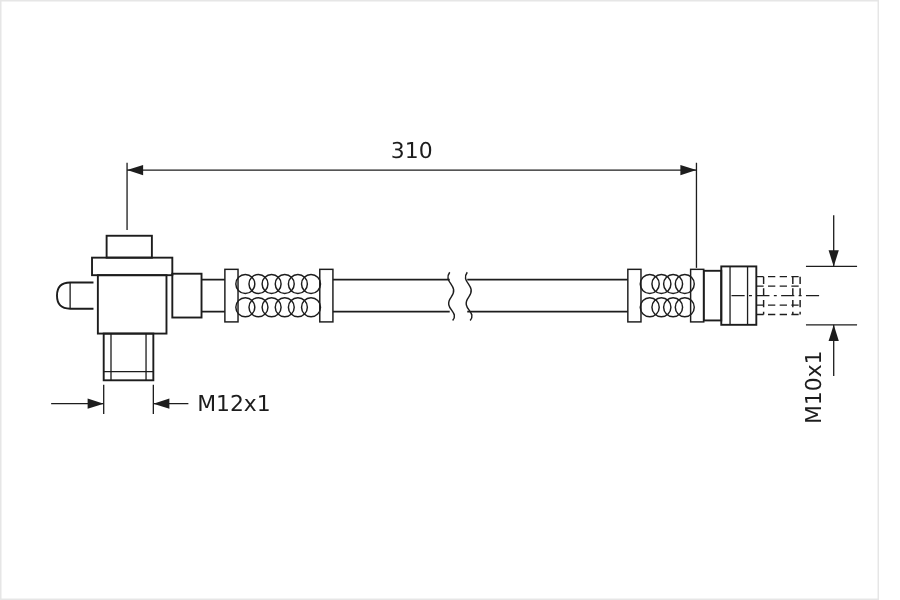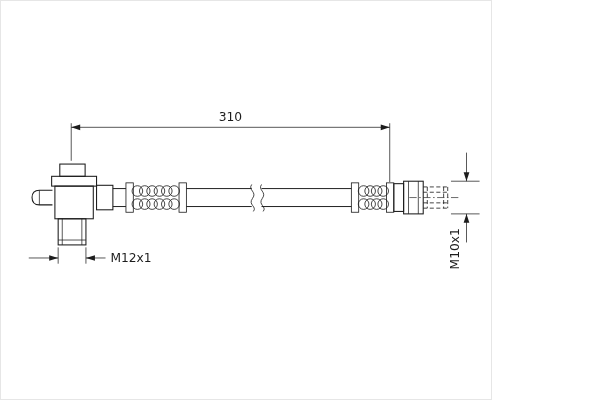--- a/index.html
+++ b/index.html
@@ -1,17 +1,17 @@
 <!DOCTYPE html>
 <html><head>
 <meta charset="utf-8">
 <style>
   html, body { margin: 0; padding: 0; background: #ffffff; }
   .stage {
-    width: 492px; height: 400px; position: relative;
+    width: 586px; height: 400px; position: relative;
     background: #ffffff; box-sizing: border-box;
     border: 1px solid #e6e6e6;
     font-family: "DejaVu Sans", "Liberation Sans", sans-serif;
   }
   svg { display: block; width: 100%; height: 100%; }
   .labels text {
     font-family: "DejaVu Sans", "Liberation Sans", sans-serif;
     font-size: 15px;
   }
 </style>

